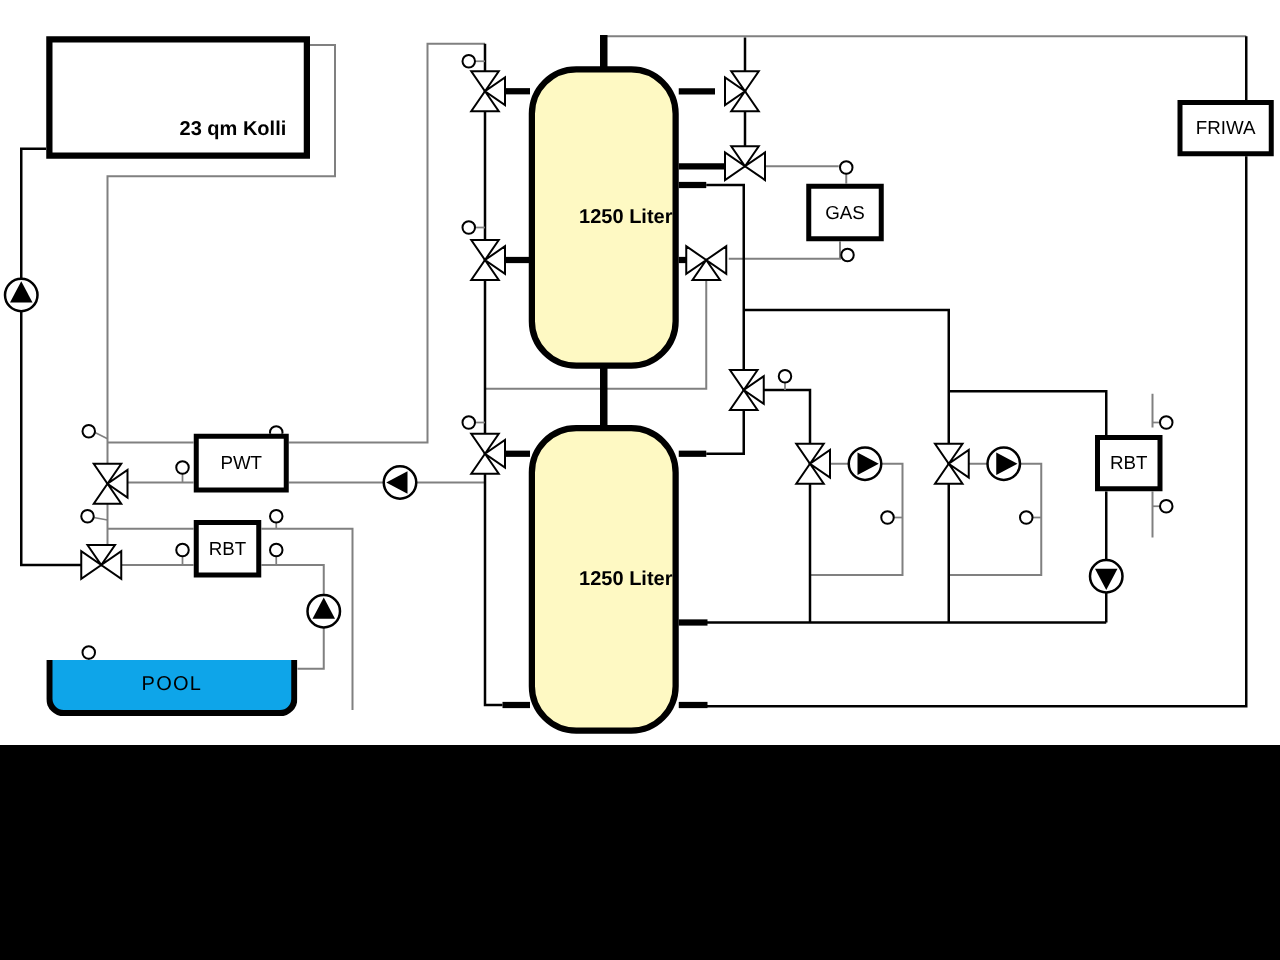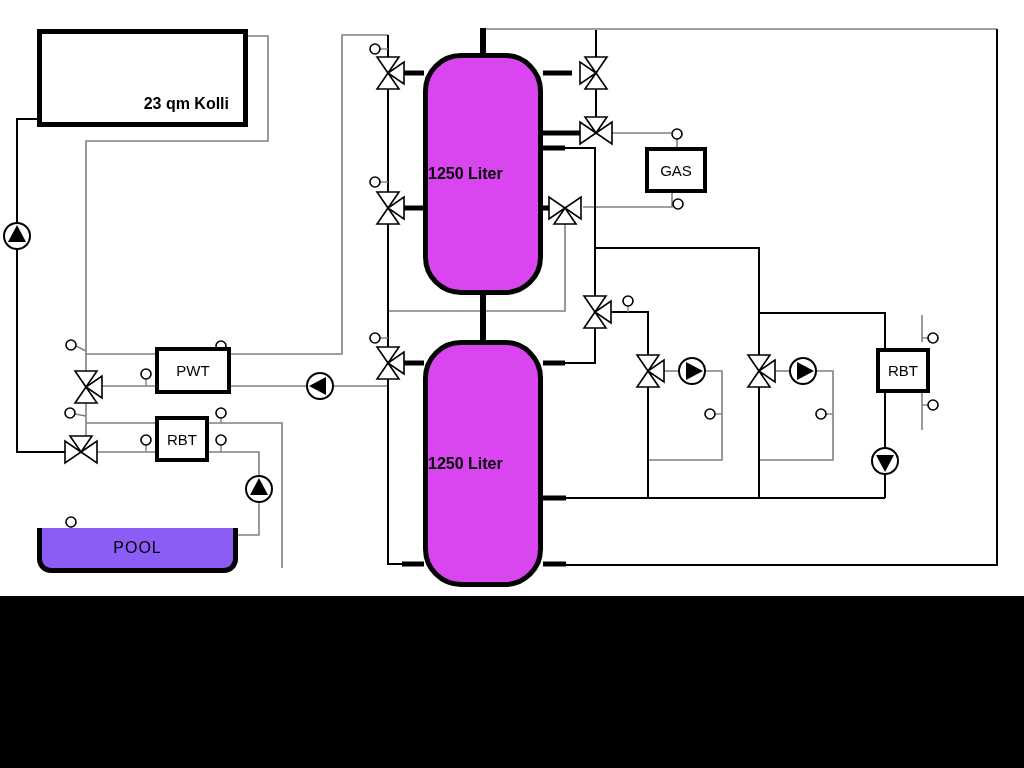--- a/index.html
+++ b/index.html
@@ -1,27 +1,27 @@
 <!DOCTYPE html>
 <html><head>
 <meta charset="utf-8">
 <style>
   html,body{margin:0;padding:0;background:#fff;}
   #stage{position:relative;width:1024px;height:768px;background:#ffffff;overflow:hidden;
          font-family:"Liberation Sans",sans-serif;margin-top:20px;}
   #pipes{position:absolute;left:0;top:0;}
   .box{position:absolute;border:4px solid #000;background:#fff;display:flex;
        align-items:center;justify-content:center;font-size:15px;color:#000;box-sizing:border-box;}
-  .tank{position:absolute;border:5px solid #000;background:#d946ef;border-radius:38px;
-        display:flex;align-items:center;justify-content:flex-start;font-size:16px;font-weight:700;
+  .tank{position:absolute;border:5px solid #000;background:#fef9c3;border-radius:38px;
+        display:flex;align-items:center;justify-content:flex-end;font-size:16px;font-weight:700;
         box-sizing:border-box;color:#000;}
   .collector{position:absolute;border:5px solid #000;background:#fff;display:flex;
         align-items:flex-end;justify-content:flex-end;font-size:16px;font-weight:700;
         padding:0 14px 9px 0;box-sizing:border-box;color:#000;}
-  .pool{position:absolute;border:5px solid #000;border-top:none;background:#8b5cf6;
+  .pool{position:absolute;border:5px solid #000;border-top:none;background:#0ea5e9;
         border-radius:0 0 14px 14px;display:flex;align-items:center;justify-content:center;
         font-size:16px;letter-spacing:1px;box-sizing:border-box;color:#000;}
   .band{position:absolute;left:0;width:1024px;background:#000;}
   .pg{stroke:#808080;stroke-width:1.6;fill:none;}
   .pd{stroke:#000;stroke-width:2;fill:none;}
   .pt{stroke:#000;stroke-width:5;fill:none;}
   .pt6{stroke:#000;stroke-width:6;fill:none;}
   .valve{fill:#fff;stroke:#000;stroke-width:1.6;}
   .pumpc{fill:#fff;stroke:#000;stroke-width:2;}
   .pumpt{fill:#000;stroke:none;}
@@ -206,20 +206,23 @@
   </div>
 
   <div class="box" style="left:155px;top:396px;width:54px;height:46px;">
     <span>RBT</span>
   </div>
 
   <div class="box" style="left:645px;top:127px;width:62px;height:46px;">
     <span>GAS</span>
   </div>
 
+  <div class="box" style="left:942px;top:60px;width:77px;height:45px;">
+    <span>FRIWA</span>
+  </div>
 
   <div class="box" style="left:876px;top:328px;width:54px;height:45px;">
     <span>RBT</span>
   </div>
 
   <div class="pool" style="left:37px;top:508px;width:201px;height:45px;">
     <span>POOL</span>
   </div>
 
   <div class="band" style="top:576px;height:192px;"></div>

